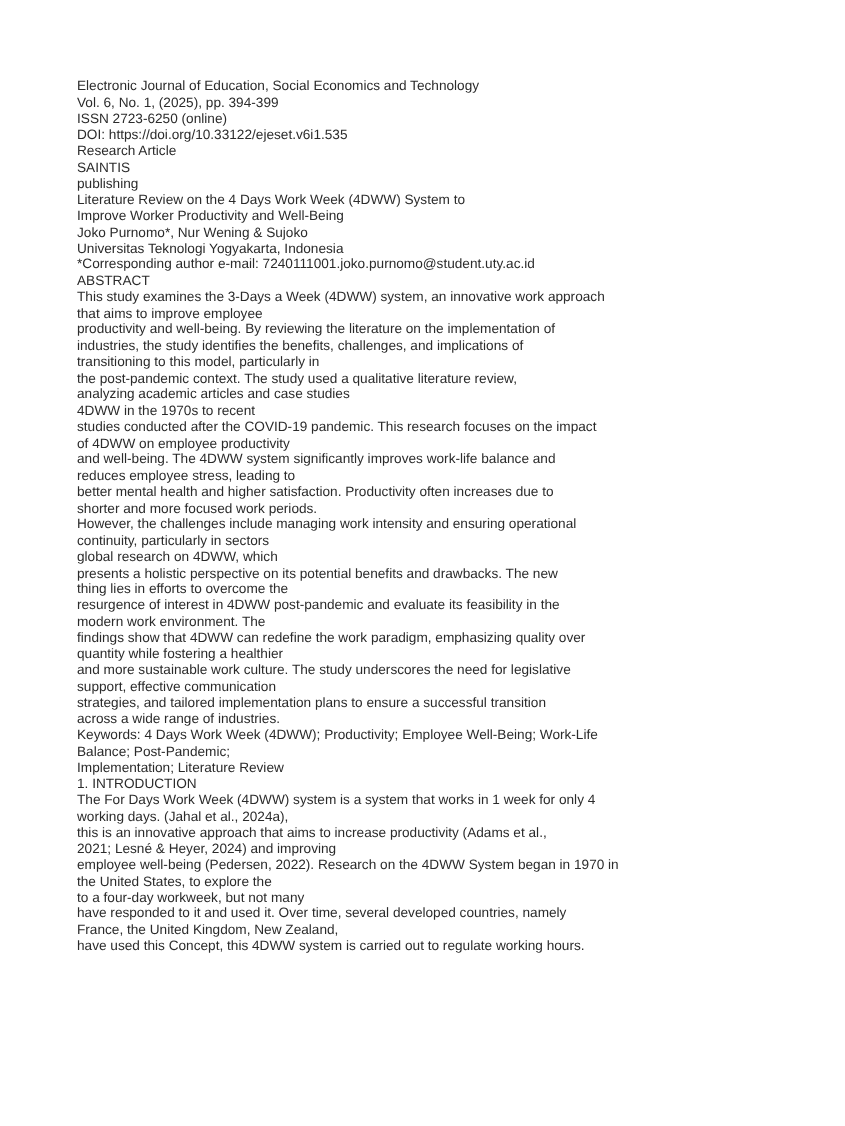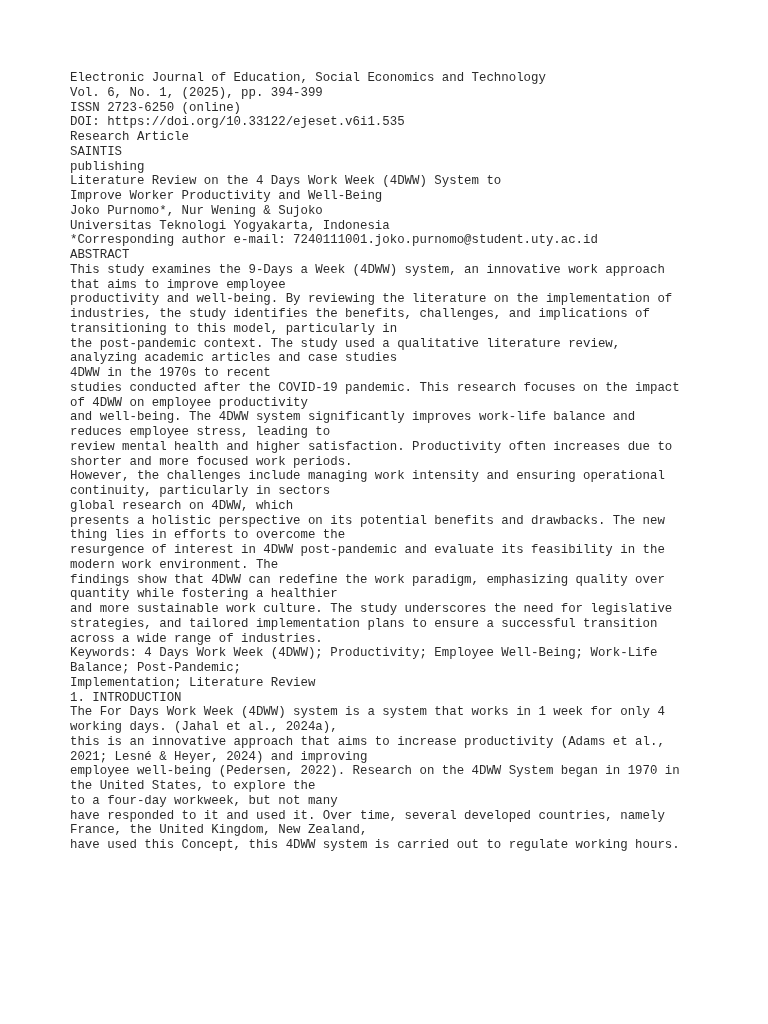--- a/index.html
+++ b/index.html
@@ -11,21 +11,21 @@
     position: relative;
     width: 768px;
     height: 1024px;
     background: #ffffff;
     overflow: hidden;
   }
   .text-block {
     position: absolute;
     left: 70px;
     top: 71px;
-    font-family: Liberation Mono, monospace;
+    font-family: Liberation Sans, sans-serif;
     font-size: 12.4px;
     line-height: 14.75px;
     color: #2b2b2b;
     font-weight: 400;
   }
   .line {
     white-space: pre;
     height: 14.75px;
   }
 </style>
@@ -40,44 +40,45 @@
       <div class="line">DOI: https://doi.org/10.33122/ejeset.v6i1.535</div>
       <div class="line">Research Article</div>
       <div class="line">SAINTIS</div>
       <div class="line">publishing</div>
       <div class="line">Literature Review on the 4 Days Work Week (4DWW) System to</div>
       <div class="line">Improve Worker Productivity and Well-Being</div>
       <div class="line">Joko Purnomo*, Nur Wening &amp; Sujoko</div>
       <div class="line">Universitas Teknologi Yogyakarta, Indonesia</div>
       <div class="line">*Corresponding author e-mail: 7240111001.joko.purnomo@student.uty.ac.id</div>
       <div class="line">ABSTRACT</div>
-      <div class="line">This study examines the 9-Days a Week (4DWW) system, an innovative work approach</div>
+      <div class="line">This study examines the 3-Days a Week (4DWW) system, an innovative work approach</div>
       <div class="line">that aims to improve employee</div>
       <div class="line">productivity and well-being. By reviewing the literature on the implementation of</div>
       <div class="line">industries, the study identifies the benefits, challenges, and implications of</div>
       <div class="line">transitioning to this model, particularly in</div>
       <div class="line">the post-pandemic context. The study used a qualitative literature review,</div>
       <div class="line">analyzing academic articles and case studies</div>
       <div class="line">4DWW in the 1970s to recent</div>
       <div class="line">studies conducted after the COVID-19 pandemic. This research focuses on the impact</div>
       <div class="line">of 4DWW on employee productivity</div>
       <div class="line">and well-being. The 4DWW system significantly improves work-life balance and</div>
       <div class="line">reduces employee stress, leading to</div>
-      <div class="line">review mental health and higher satisfaction. Productivity often increases due to</div>
+      <div class="line">better mental health and higher satisfaction. Productivity often increases due to</div>
       <div class="line">shorter and more focused work periods.</div>
       <div class="line">However, the challenges include managing work intensity and ensuring operational</div>
       <div class="line">continuity, particularly in sectors</div>
       <div class="line">global research on 4DWW, which</div>
       <div class="line">presents a holistic perspective on its potential benefits and drawbacks. The new</div>
       <div class="line">thing lies in efforts to overcome the</div>
       <div class="line">resurgence of interest in 4DWW post-pandemic and evaluate its feasibility in the</div>
       <div class="line">modern work environment. The</div>
       <div class="line">findings show that 4DWW can redefine the work paradigm, emphasizing quality over</div>
       <div class="line">quantity while fostering a healthier</div>
       <div class="line">and more sustainable work culture. The study underscores the need for legislative</div>
+      <div class="line">support, effective communication</div>
       <div class="line">strategies, and tailored implementation plans to ensure a successful transition</div>
       <div class="line">across a wide range of industries.</div>
       <div class="line">Keywords: 4 Days Work Week (4DWW); Productivity; Employee Well-Being; Work-Life</div>
       <div class="line">Balance; Post-Pandemic;</div>
       <div class="line">Implementation; Literature Review</div>
       <div class="line">1. INTRODUCTION</div>
       <div class="line">The For Days Work Week (4DWW) system is a system that works in 1 week for only 4</div>
       <div class="line">working days. (Jahal et al., 2024a),</div>
       <div class="line">this is an innovative approach that aims to increase productivity (Adams et al.,</div>
       <div class="line">2021; Lesné &amp; Heyer, 2024) and improving</div>

